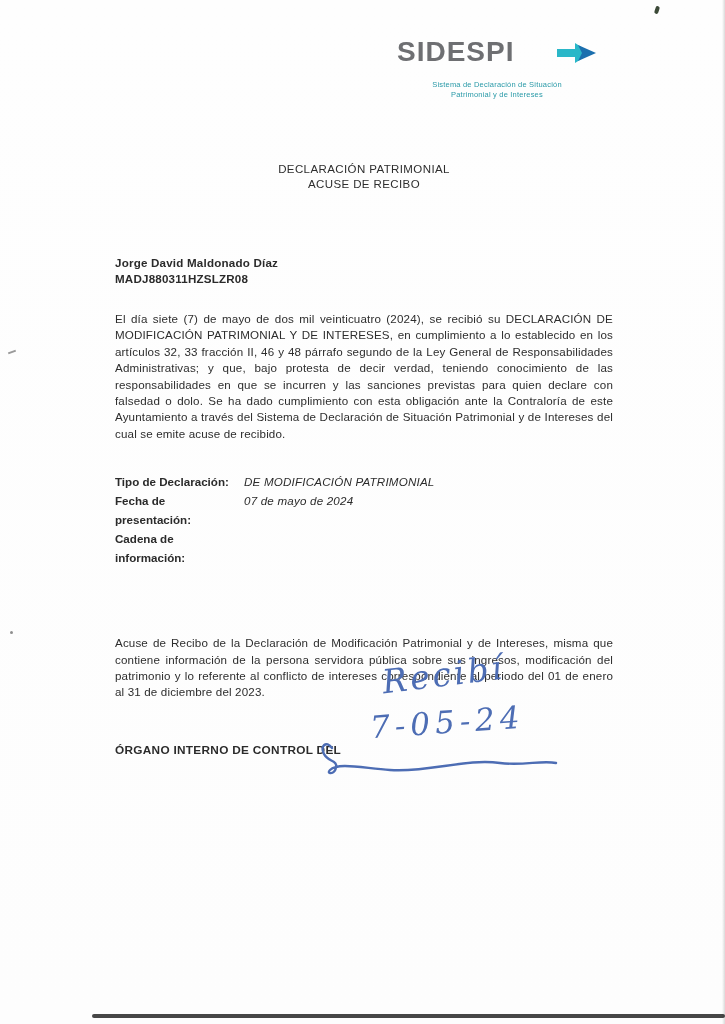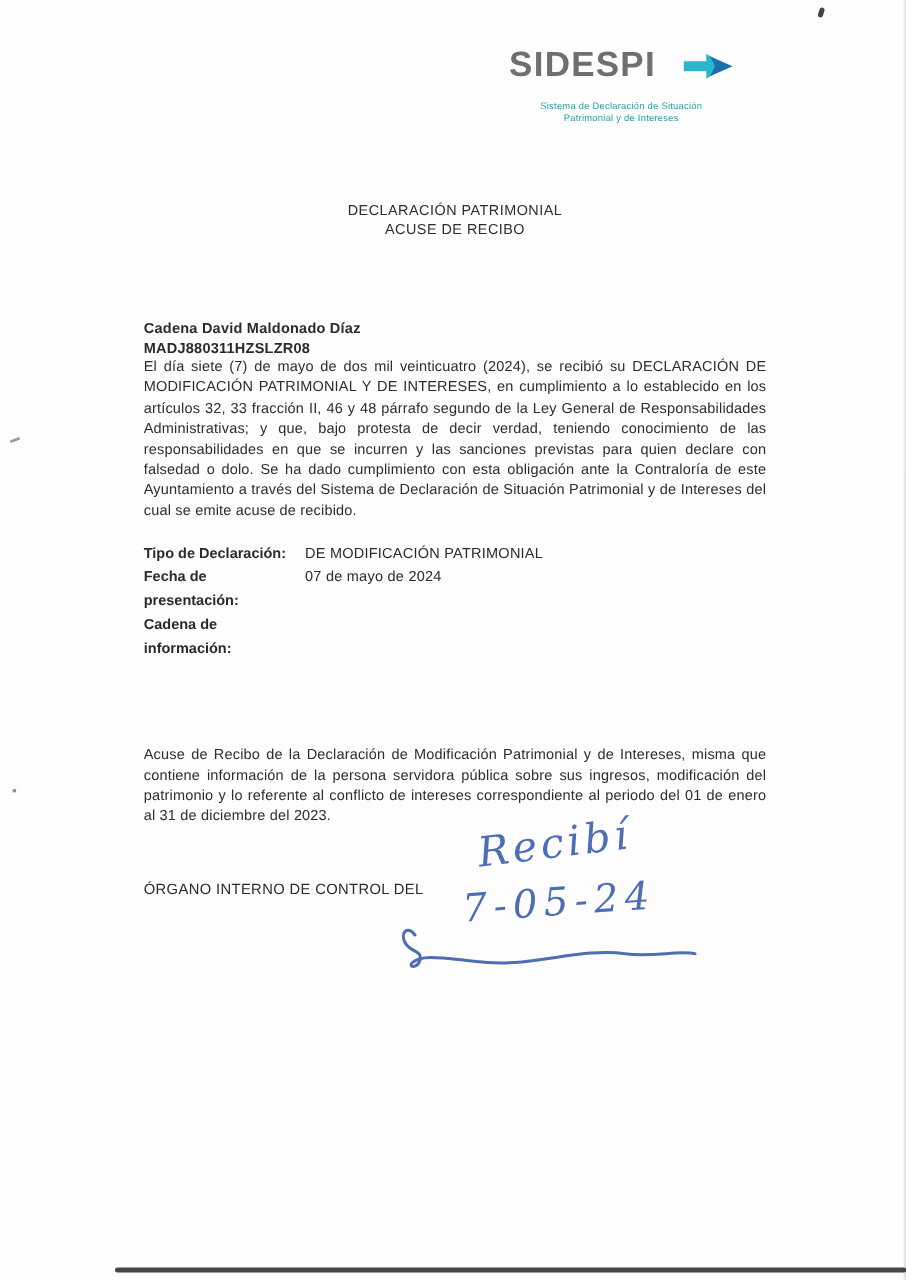--- a/index.html
+++ b/index.html
@@ -22,21 +22,21 @@
   .logo-block {
     position: absolute;
     top: 36px;
     right: 128px;
     width: 200px;
     text-align: center;
   }
   .logo-row {
     display: flex;
     align-items: center;
-    justify-content: center;
+    justify-content: space-between;
     gap: 20px;
   }
   .logo-text {
     font-size: 28px;
     font-weight: bold;
     letter-spacing: 1px;
     color: #6e6f72;
   }
   .logo-arrow { display: inline-block; margin-top: 2px; }
   .logo-tagline {
@@ -57,34 +57,35 @@
     color: #2e2e2e;
   }
   .recipient {
     margin-top: 63px;
     font-weight: bold;
     font-size: 11.6px;
     line-height: 15.5px;
     letter-spacing: 0.2px;
   }
   .body-par {
+    margin-top: 25px;
     text-align: justify;
     font-size: 11.6px;
     line-height: 16.4px;
     letter-spacing: 0.15px;
     color: #2d2d2d;
   }
-  .details { margin-top: 16px; font-size: 11.6px; }
+  .details { margin-top: 30px; font-size: 11.6px; }
   .detail-row { display: flex; line-height: 19px; }
   .detail-label { font-weight: bold; width: 129px; flex: 0 0 129px; }
-  .detail-value { letter-spacing: 0.2px; }
+  .detail-value { letter-spacing: 0.2px; font-style: italic; }
   .par2 { margin-top: 68px; }
   .organ-line {
     margin-top: 42px;
-    font-weight: normal;
+    font-weight: bold;
     font-size: 11.8px;
     letter-spacing: 0.3px;
   }
 
   
   .handwriting { position: absolute; left: 0; top: 0; width: 725px; height: 1024px; pointer-events: none; }
   .hw {
     position: absolute;
     font-family: "DejaVu Serif", serif;
     font-style: italic;
@@ -159,21 +160,21 @@
       <span>Patrimonial y de Intereses</span>
     </div>
   </header>
 
   <div class="doc-title">
     <div>DECLARACIÓN PATRIMONIAL</div>
     <div>ACUSE DE RECIBO</div>
   </div>
 
   <div class="recipient">
-    <div>Cadena David Maldonado Díaz</div>
+    <div>Jorge David Maldonado Díaz</div>
     <div>MADJ880311HZSLZR08</div>
   </div>
 
   <p class="body-par">El día siete (7) de mayo de dos mil veinticuatro (2024), se recibió su DECLARACIÓN DE MODIFICACIÓN PATRIMONIAL Y DE INTERESES, en cumplimiento a lo establecido en los artículos 32, 33 fracción II, 46 y 48 párrafo segundo de la Ley General de Responsabilidades Administrativas; y que, bajo protesta de decir verdad, teniendo conocimiento de las responsabilidades en que se incurren y las sanciones previstas para quien declare con falsedad o dolo. Se ha dado cumplimiento con esta obligación ante la Contraloría de este Ayuntamiento a través del Sistema de Declaración de Situación Patrimonial y de Intereses del cual se emite acuse de recibido.</p>
 
   <div class="details">
     <div class="detail-row">
       <span class="detail-label">Tipo de Declaración:</span>
       <span class="detail-value">DE MODIFICACIÓN PATRIMONIAL</span>
     </div>

